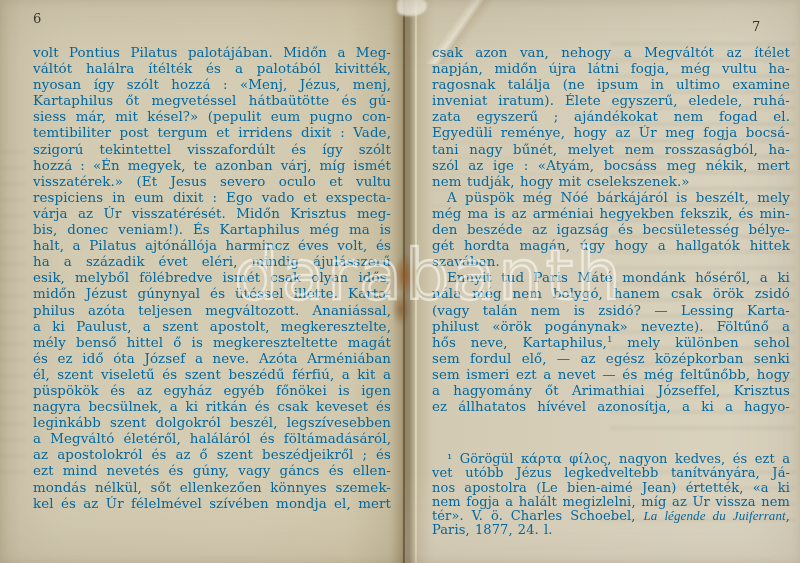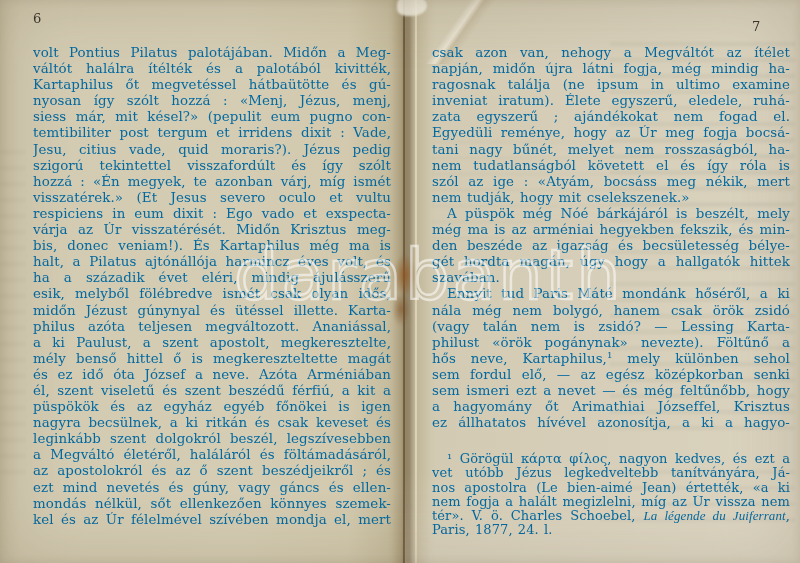--- a/index.html
+++ b/index.html
@@ -85,25 +85,24 @@
   <div class="bleed bleed-b"></div>
   <div class="bleed bleed-c"></div>
   <div class="bleed bleed-d"></div>
 
   <div class="pagenum pn-left">6</div>
   <div class="pagenum pn-right">7</div>
 
   <div class="textblock tb-left">
       <div class="tline">volt Pontius Pilatus palotájában. Midőn a Meg-</div>
       <div class="tline">váltót halálra ítélték és a palotából kivitték,</div>
+      <div class="tline">nyosan így szólt hozzá : «Menj, Jézus, menj,</div>
       <div class="tline">Kartaphilus őt megvetéssel hátbaütötte és gú-</div>
-      <div class="tline">nyosan így szólt hozzá : «Menj, Jézus, menj,</div>
       <div class="tline">siess már, mit késel?» (pepulit eum pugno con-</div>
       <div class="tline">temtibiliter post tergum et irridens dixit : Vade,</div>
-      <div class="tline">Jesu, citius vade, quid moraris?). Jézus pedig</div>
       <div class="tline">szigorú tekintettel visszafordúlt és így szólt</div>
       <div class="tline">hozzá : «Én megyek, te azonban várj, míg ismét</div>
       <div class="tline">visszatérek.» (Et Jesus severo oculo et vultu</div>
       <div class="tline">respiciens in eum dixit : Ego vado et exspecta-</div>
       <div class="tline">várja az Úr visszatérését. Midőn Krisztus meg-</div>
       <div class="tline">bis, donec veniam!). És Kartaphilus még ma is</div>
       <div class="tline">halt, a Pilatus ajtónállója harmincz éves volt, és</div>
       <div class="tline">ha a századik évet eléri, mindig ájulásszerű álomba</div>
       <div class="tline">esik, melyből fölébredve ismét csak olyan idős, mint</div>
       <div class="tline">midőn Jézust gúnynyal és ütéssel illette. Karta-</div>
@@ -116,27 +115,26 @@
       <div class="tline">nagyra becsülnek, a ki ritkán és csak keveset és</div>
       <div class="tline">leginkább szent dolgokról beszél, legszívesebben</div>
       <div class="tline">a Megváltó életéről, haláláról és föltámadásáról,</div>
       <div class="tline">az apostolokról és az ő szent beszédjeikről ; és</div>
       <div class="tline">ezt mind nevetés és gúny, vagy gáncs és ellen-</div>
       <div class="tline">mondás nélkül, sőt ellenkezően könnyes szemek-</div>
       <div class="tline">kel és az Úr félelmével szívében mondja el, mert</div>
     </div>
   <div class="textblock tb-right">
       <div class="tline">csak azon van, nehogy a Megváltót az ítélet</div>
-      <div class="tline">napján, midőn újra látni fogja, még mindig ha-</div>
+      <div class="tline">napján, midőn újra látni fogja, még vultu ha-</div>
       <div class="tline">ragosnak találja (ne ipsum in ultimo examine</div>
       <div class="tline">inveniat iratum). Élete egyszerű, eledele, ruhá-</div>
       <div class="tline">zata egyszerű ; ajándékokat nem fogad el.</div>
       <div class="tline">Egyedüli reménye, hogy az Úr meg fogja bocsá-</div>
       <div class="tline">tani nagy bűnét, melyet nem rosszaságból, ha-</div>
-      <div class="tline">nem tudatlanságból követett el és így róla is</div>
       <div class="tline">szól az ige : «Atyám, bocsáss meg nékik, mert</div>
       <div class="tline parend">nem tudják, hogy mit cselekszenek.»</div>
       <div class="tline indent">A püspök még Nóé bárkájáról is beszélt, mely</div>
       <div class="tline">még ma is az arméniai hegyekben fekszik, és min-</div>
       <div class="tline">den beszéde az igazság és becsületesség bélye-</div>
       <div class="tline">gét hordta magán, úgy hogy a hallgatók hittek</div>
       <div class="tline parend">szavában.</div>
       <div class="tline indent">Ennyit tud Paris Máté mondánk hőséről, a ki</div>
       <div class="tline">nála még nem bolygó, hanem csak örök zsidó</div>
       <div class="tline">(vagy talán nem is zsidó? — Lessing Karta-</div>

